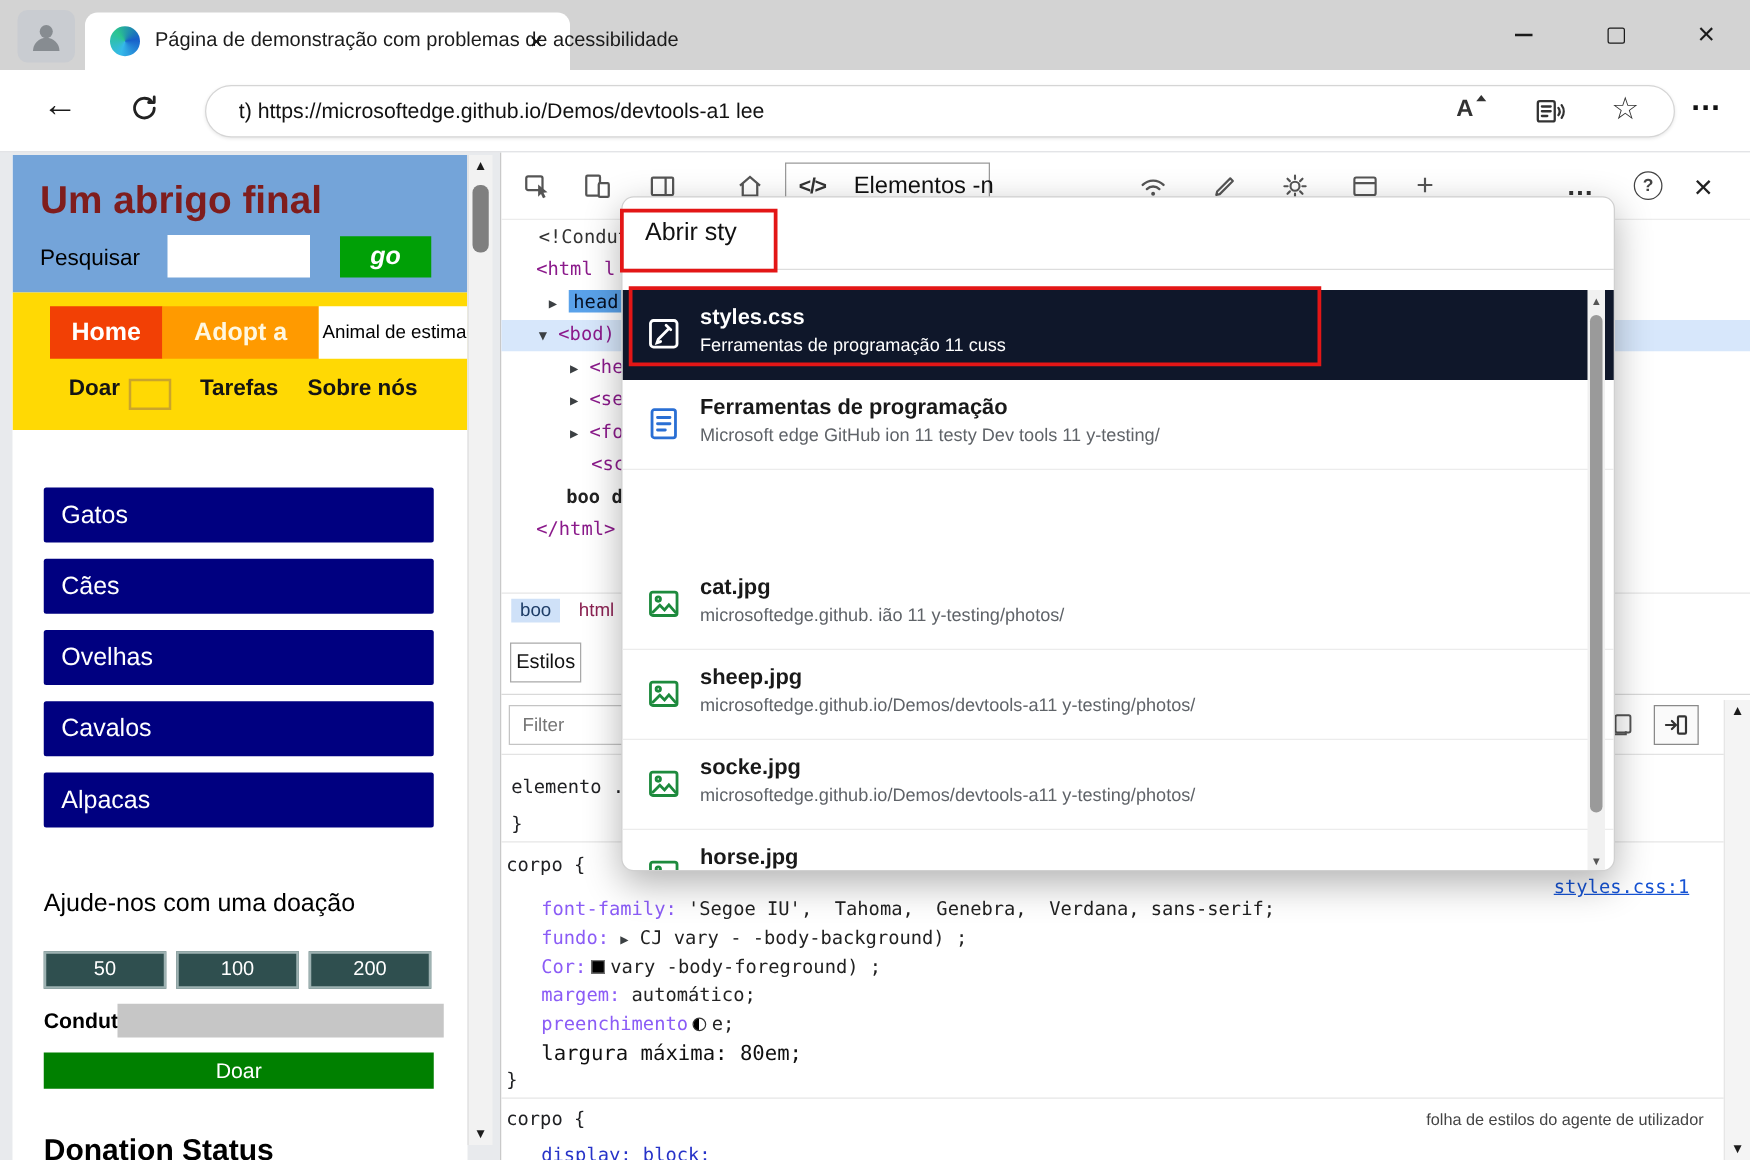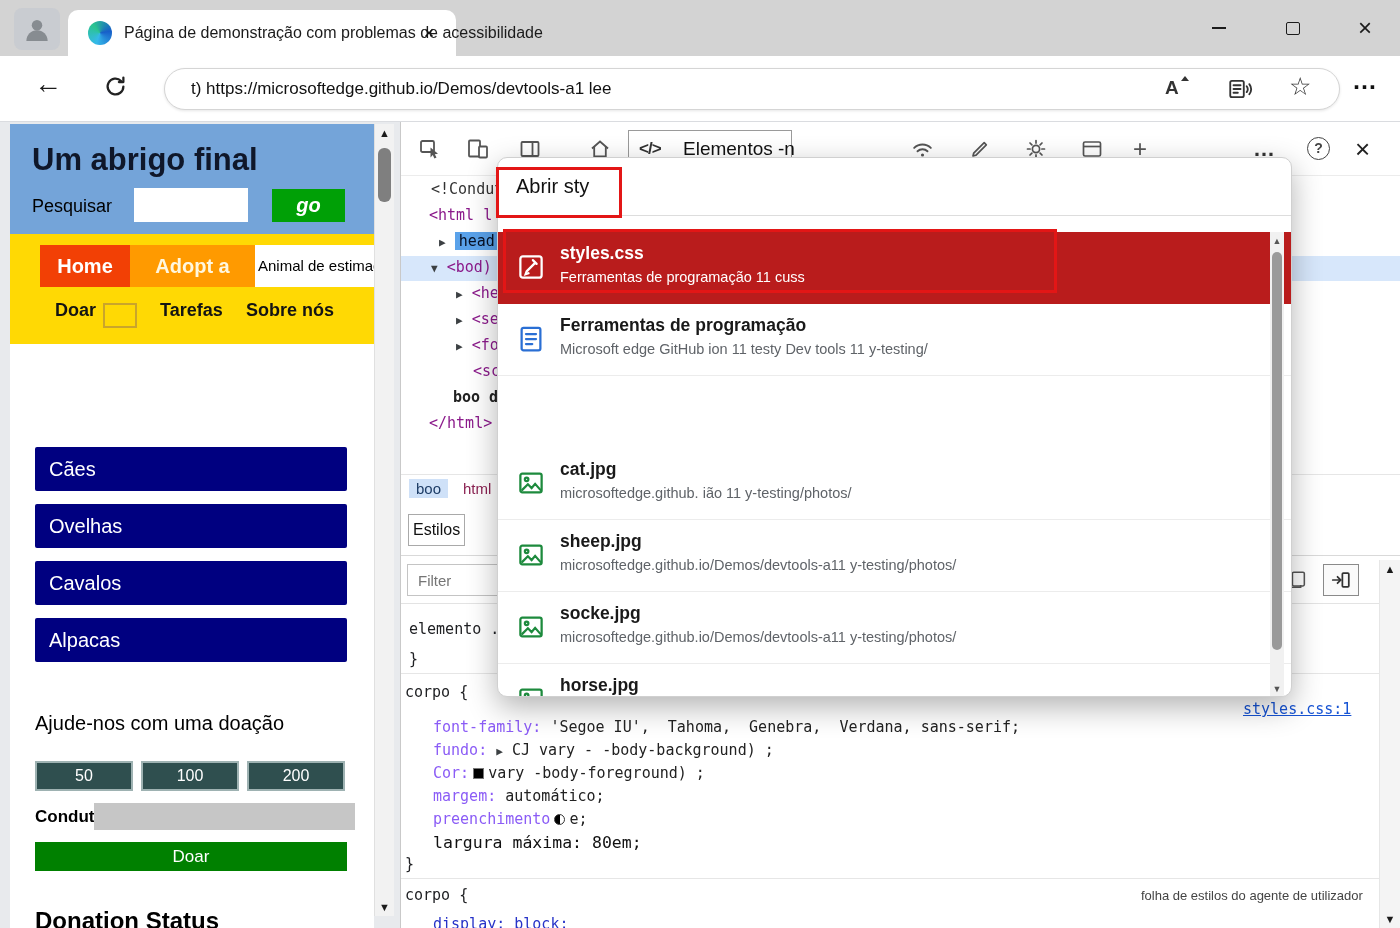--- a/index.html
+++ b/index.html
@@ -27,21 +27,21 @@
 .url{position:absolute;left:26px;top:0;line-height:40px;font-size:17px;color:#111;white-space:nowrap}
 .aloud{position:absolute;left:1000px;top:8px;font-size:19px;color:#333;font-weight:700}
 .aloud .caret{position:absolute;left:16px;top:-1px;width:0;height:0;border-left:4px solid transparent;border-right:4px solid transparent;border-bottom:5px solid #333}
 .reader-ic{position:absolute;left:1062px;top:7px}
 .star{position:absolute;left:1124px;top:3px;font-size:25px;color:#333}
 .tb-more{position:absolute;left:1352px;top:10px;font-size:25px;color:#111;font-weight:700}
 
 
 .webpage{position:absolute;left:10px;top:124px;width:364px;height:804px;background:#fff;overflow:hidden}
 .wp-header{position:absolute;left:0;top:0;width:364px;height:110px;background:#74a4d9}
-.wp-title{position:absolute;left:22px;top:18px;font-size:31px;font-weight:700;color:#0f172a}
+.wp-title{position:absolute;left:22px;top:18px;font-size:31px;font-weight:700;color:#7f1d1d}
 .wp-search-label{position:absolute;left:22px;top:72px;font-size:18px;color:#000}
 .wp-search-input{position:absolute;left:124px;top:64px;width:114px;height:34px;background:#fff;border:none}
 .wp-go{position:absolute;left:262px;top:65px;width:73px;height:33px;background:#00a006;color:#fff;font-size:20px;font-weight:700;font-style:italic;display:flex;align-items:center;justify-content:center}
 .wp-nav{position:absolute;left:0;top:110px;width:364px;height:110px;background:#ffd904}
 .nav-home{position:absolute;left:30px;top:11px;width:90px;height:42px;background:#f24005;color:#fff;font-size:20px;font-weight:700;display:flex;align-items:center;justify-content:center}
 .nav-adopt{position:absolute;left:120px;top:11px;width:125px;height:42px;background:#ff9a00;color:#fff7df;font-size:20px;font-weight:700;display:flex;align-items:center;justify-content:center}
 .nav-note{position:absolute;left:245px;top:11px;width:119px;height:42px;background:#fff;color:#000;font-size:15px;line-height:42px;padding-left:3px;white-space:nowrap;overflow:hidden}
 .nav-link{position:absolute;top:66px;font-size:18px;font-weight:700;color:#141414}
 .nav-box{position:absolute;left:93px;top:69px;width:34px;height:25px;border:2px solid #caa52b}
 .cat{position:absolute;left:25px;width:312px;height:44px;background:#000080;color:#fff;font-size:20px;display:flex;align-items:center;padding-left:14px;border-radius:2px}
@@ -99,21 +99,21 @@
 .css-src{color:#1653d4;text-decoration:underline}
 .agent-note{position:absolute;font-family:"Liberation Sans",sans-serif;font-size:13px;color:#444;white-space:nowrap}
 .bigprop{font-size:16.5px;color:#111}
 .blueprop{color:#2733c8}
 
 
 .qo{position:absolute;left:497px;top:157px;width:795px;height:540px;background:#fff;border:1px solid #d0d0d0;border-radius:10px;box-shadow:0 10px 30px rgba(0,0,0,.30);z-index:40;overflow:hidden}
 .qo-query{position:absolute;left:18px;top:0;height:56px;line-height:56px;font-size:20px;color:#111}
 .qo-sep{position:absolute;left:0;top:57px;width:795px;border-top:1px solid #ddd}
 .qo-row{position:absolute;left:0;width:795px;height:72px;border-bottom:1px solid #ececec}
-.qo-row.sel{background:#b91c1c;border-bottom:none}
+.qo-row.sel{background:#0f172a;border-bottom:none}
 .qo-icon{position:absolute;left:18px;top:20px;width:30px;height:30px}
 .qo-title{position:absolute;left:62px;top:11px;font-size:17.5px;font-weight:700;color:#191919;white-space:nowrap}
 .qo-sub{position:absolute;left:62px;top:37px;font-size:14.5px;color:#5f6368;white-space:nowrap}
 .sel .qo-title,.sel .qo-sub{color:#fff}
 .qo-scroll{position:absolute;left:772px;top:74px;width:14px;height:466px;background:#f1f1f1}
 .qo-thumb{position:absolute;left:2px;top:20px;width:10px;height:398px;background:#9a9a9a;border-radius:5px}
 .qo-scroll .sb-up{font-size:9px;color:#555;top:4px}
 .qo-scroll .sb-down{font-size:9px;color:#555;bottom:4px}
 
 
@@ -178,20 +178,21 @@
   <div class="wp-nav">
     <div class="nav-home">Home</div>
     <div class="nav-adopt">Adopt a</div>
     <div class="nav-note">Animal de estimação</div>
     <span class="nav-link" style="left:45px">Doar</span>
     <span class="nav-box"></span>
     <span class="nav-link" style="left:150px">Tarefas</span>
     <span class="nav-link" style="left:236px">Sobre nós</span>
   </div>
 
+  <div class="cat" style="top:266px">Gatos</div>
   <div class="cat" style="top:323px">Cães</div>
   <div class="cat" style="top:380px">Ovelhas</div>
   <div class="cat" style="top:437px">Cavalos</div>
   <div class="cat" style="top:494px">Alpacas</div>
 
   <div class="don-head">Ajude-nos com uma doação</div>
   <div class="amt" style="left:25px">50</div>
   <div class="amt" style="left:131px">100</div>
   <div class="amt" style="left:237px">200</div>
   <span class="outros-label">Conduta</span>

